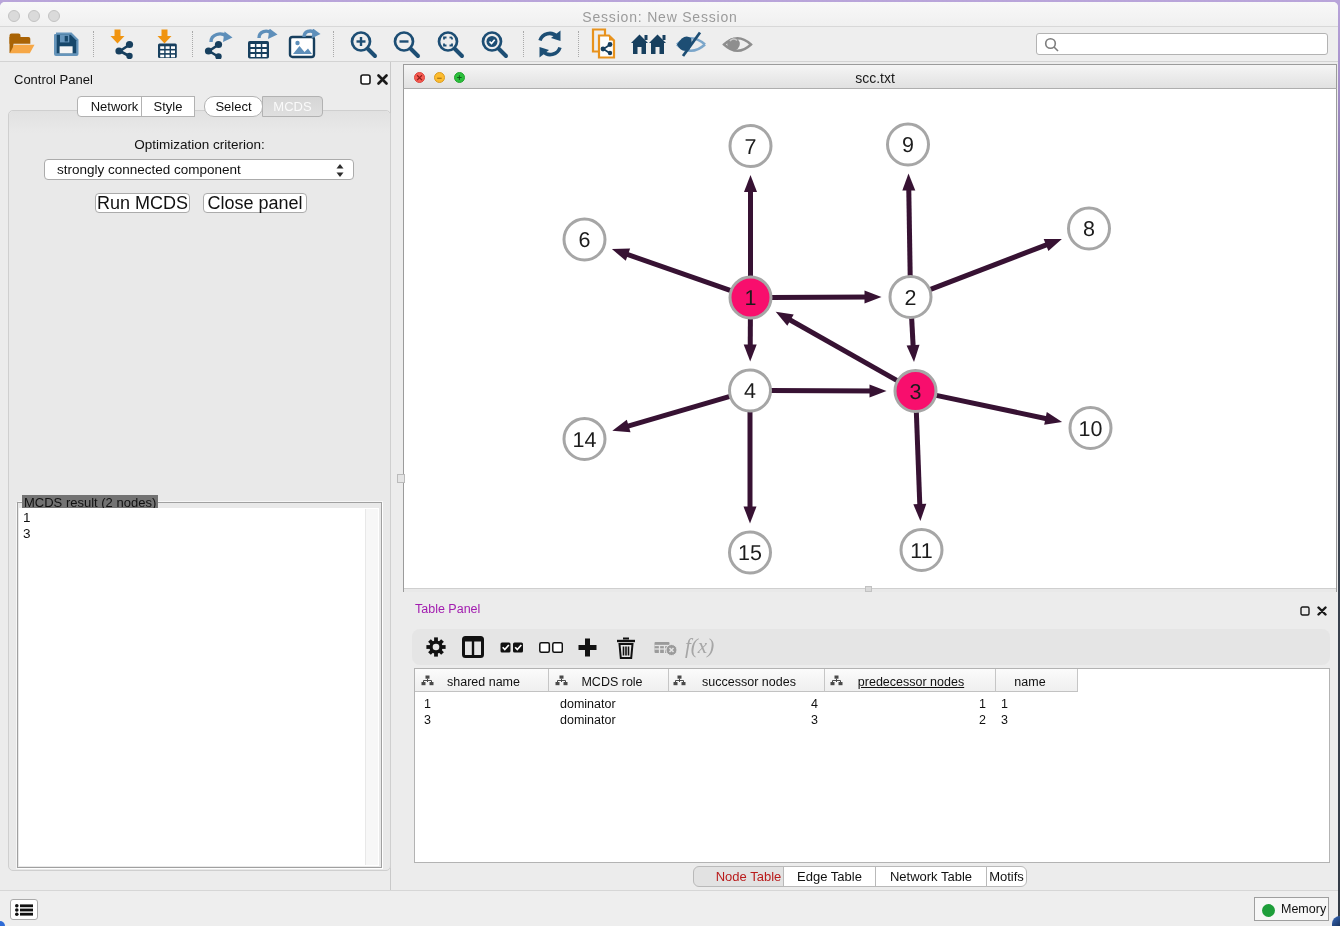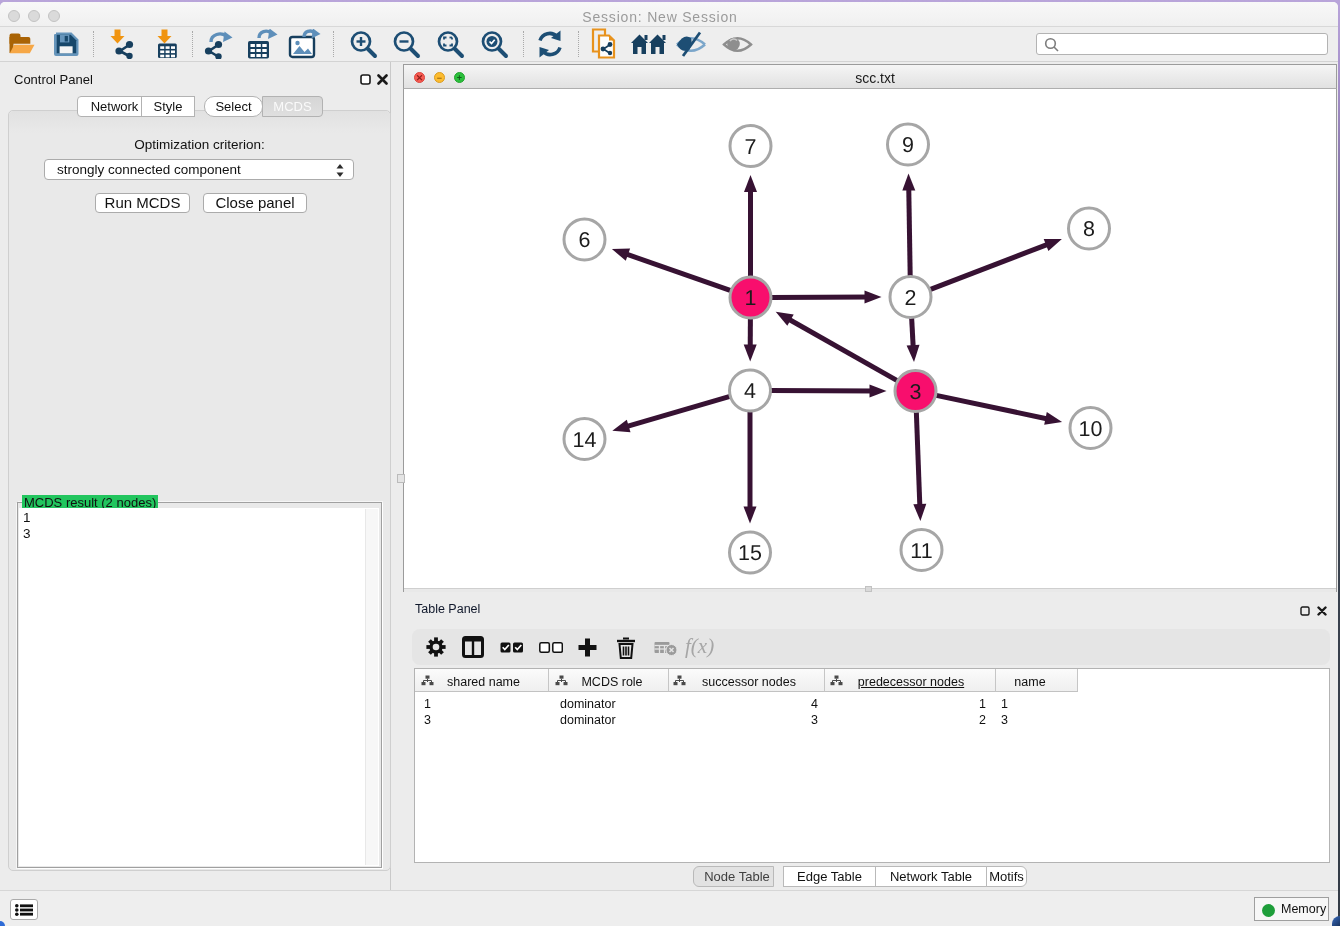--- a/index.html
+++ b/index.html
@@ -16,33 +16,33 @@
 .tsep { position:absolute; top:31px; height:26px; width:0; border-left:1px dotted #a9a9a9; }
 .ticon { position:absolute; top:29px; }
 #searchbox { position:absolute; left:1036px; top:33px; width:292px; height:22px; background:#fff; border:1px solid #b3b3b3; border-radius:3px; }
 
 #cp-title { position:absolute; left:14px; top:72px; font-size:13px; color:#111; }
 .tab { position:absolute; top:96px; height:21px; background:#fff; border:1px solid #b2b2b2; font-size:13px; color:#111; text-align:center; line-height:19px; }
 #cp-pane { position:absolute; left:8px; top:110px; width:383px; height:761px; background:#e9e9e9; border:1px solid #cfcfcf; border-radius:5px; }
 #cp-pane .topshade { position:absolute; left:0; top:0; width:100%; height:22px; background:linear-gradient(180deg,#e1e1e1,#e9e9e9); border-radius:5px 5px 0 0; }
 #opt-label { position:absolute; left:8px; top:137px; width:383px; text-align:center; font-size:13.5px; color:#111; }
 #cp-select { position:absolute; left:44px; top:159px; width:310px; height:21px; background:#fff; border:1px solid #ababab; border-radius:4px; font-size:13.5px; color:#111; line-height:19px; padding-left:12px; }
-.cp-btn { position:absolute; top:193px; height:20px; background:#fff; border:1px solid #ababab; border-radius:4px; font-size:15px; color:#111; text-align:center; line-height:18px; }
+.cp-btn { position:absolute; top:193px; height:20px; background:#fff; border:1px solid #ababab; border-radius:4px; font-size:18px; color:#111; text-align:center; line-height:18px; }
 #fieldset { position:absolute; left:17px; top:502px; width:365px; height:366px; border:1px solid #a0a0a0; box-shadow:1px 1px 0 #ffffff, -1px 1px 0 #f6f6f6, 1px -1px 0 #f6f6f6; }
-#fs-legend { position:absolute; left:22px; top:495px; background:#22c55e; font-size:13px; color:#111; padding:0 2px; }
+#fs-legend { position:absolute; left:22px; top:495px; background:#737373; font-size:13px; color:#111; padding:0 2px; }
 #fs-white { position:absolute; left:19px; top:508px; width:360px; height:358px; background:#fff; font-size:13.5px; color:#111; line-height:16px; }
 #fs-scroll { position:absolute; left:365px; top:509px; width:13px; height:356px; background:#f7f7f7; border-left:1px solid #e8e8e8; }
 
 #netframe { position:absolute; left:403px; top:64px; width:934px; height:528px; background:#fff; border:1px solid #9b9b9b; }
 #nettitle { position:absolute; left:403px; top:64px; width:934px; height:25px; background:linear-gradient(180deg,#f5f5f5,#e1e1e1); border:1px solid #9b9b9b; border-bottom:1px solid #aeaeae; }
 .ntl { position:absolute; top:72px; width:11px; height:11px; border-radius:50%; font-size:9px; font-weight:bold; text-align:center; line-height:11px; }
 #netname { position:absolute; left:408px; top:70px; width:934px; text-align:center; font-size:14px; color:#1a1a1a; }
 #netbottom { position:absolute; left:404px; top:588px; width:932px; height:4px; background:#e9e9e9; border-top:1px solid #cfcfcf; }
 
-#tp-title { position:absolute; left:415px; top:602px; font-size:12.5px; color:#0f172a; }
+#tp-title { position:absolute; left:415px; top:602px; font-size:12.5px; color:#a21caf; }
 #tp-toolbar { position:absolute; left:412px; top:629px; width:918px; height:36px; background:#e5e5e5; border-radius:8px; }
 #tp-table { position:absolute; left:414px; top:668px; width:916px; height:195px; background:#fff; border:1px solid #b3b3b3; }
 .thcell { position:absolute; top:669px; height:23px; background:linear-gradient(180deg,#fbfbfb,#efefef); border-right:1px solid #c6c6c6; border-bottom:1px solid #c2c2c2; }
 .thlabel { position:absolute; top:675px; font-size:12.5px; color:#111; text-align:center; }
 .td { position:absolute; font-size:12.5px; color:#111; }
 .btab { position:absolute; top:866px; height:21px; background:#fff; border:1px solid #b9b9b9; font-size:13px; color:#111; text-align:center; line-height:19px; }
 
 #statusbar { position:absolute; left:0; top:890px; width:1338px; height:36px; background:#eeeeee; border-top:1px solid #d6d6d6; }
 #listbtn { position:absolute; left:10px; top:899px; width:28px; height:21px; background:#fff; border:1px solid #ababab; border-radius:3px; }
 #membtn { position:absolute; left:1254px; top:897px; width:75px; height:24px; background:#f7f7f7; border:1px solid #9f9f9f; }
@@ -426,21 +426,21 @@
 <div class="td" style="left:424px;top:697px;">1</div>
 <div class="td" style="left:560px;top:697px;">dominator</div>
 <div class="td" style="left:748px;top:697px;width:70px;text-align:right;">4</div>
 <div class="td" style="left:916px;top:697px;width:70px;text-align:right;">1</div>
 <div class="td" style="left:1001px;top:697px;">1</div>
 <div class="td" style="left:424px;top:713px;">3</div>
 <div class="td" style="left:560px;top:713px;">dominator</div>
 <div class="td" style="left:748px;top:713px;width:70px;text-align:right;">3</div>
 <div class="td" style="left:916px;top:713px;width:70px;text-align:right;">2</div>
 <div class="td" style="left:1001px;top:713px;">3</div>
-<div class="btab" style="left:693px;width:81px;border-radius:6px 0 0 6px;background:#e2e2e2;color:#404040;padding-left:7px;">Node Table</div>
+<div class="btab" style="left:693px;width:104px;border-radius:6px 0 0 6px;background:#e2e2e2;color:#b91c1c;padding-left:7px;">Node Table</div>
 <div class="btab" style="left:783px;width:93px;">Edge Table</div>
 <div class="btab" style="left:875px;width:112px;">Network Table</div>
 <div class="btab" style="left:986px;width:41px;border-radius:0 6px 6px 0;">Motifs</div>
 <div id="statusbar"></div>
 <div id="listbtn"></div>
 <div id="membtn">
     <div id="memdot"></div>
     <span>Memory</span>
   </div>
 <svg class="abs" style="left:15px;top:904px;" width="18" height="12" viewBox="0 0 18 12">

